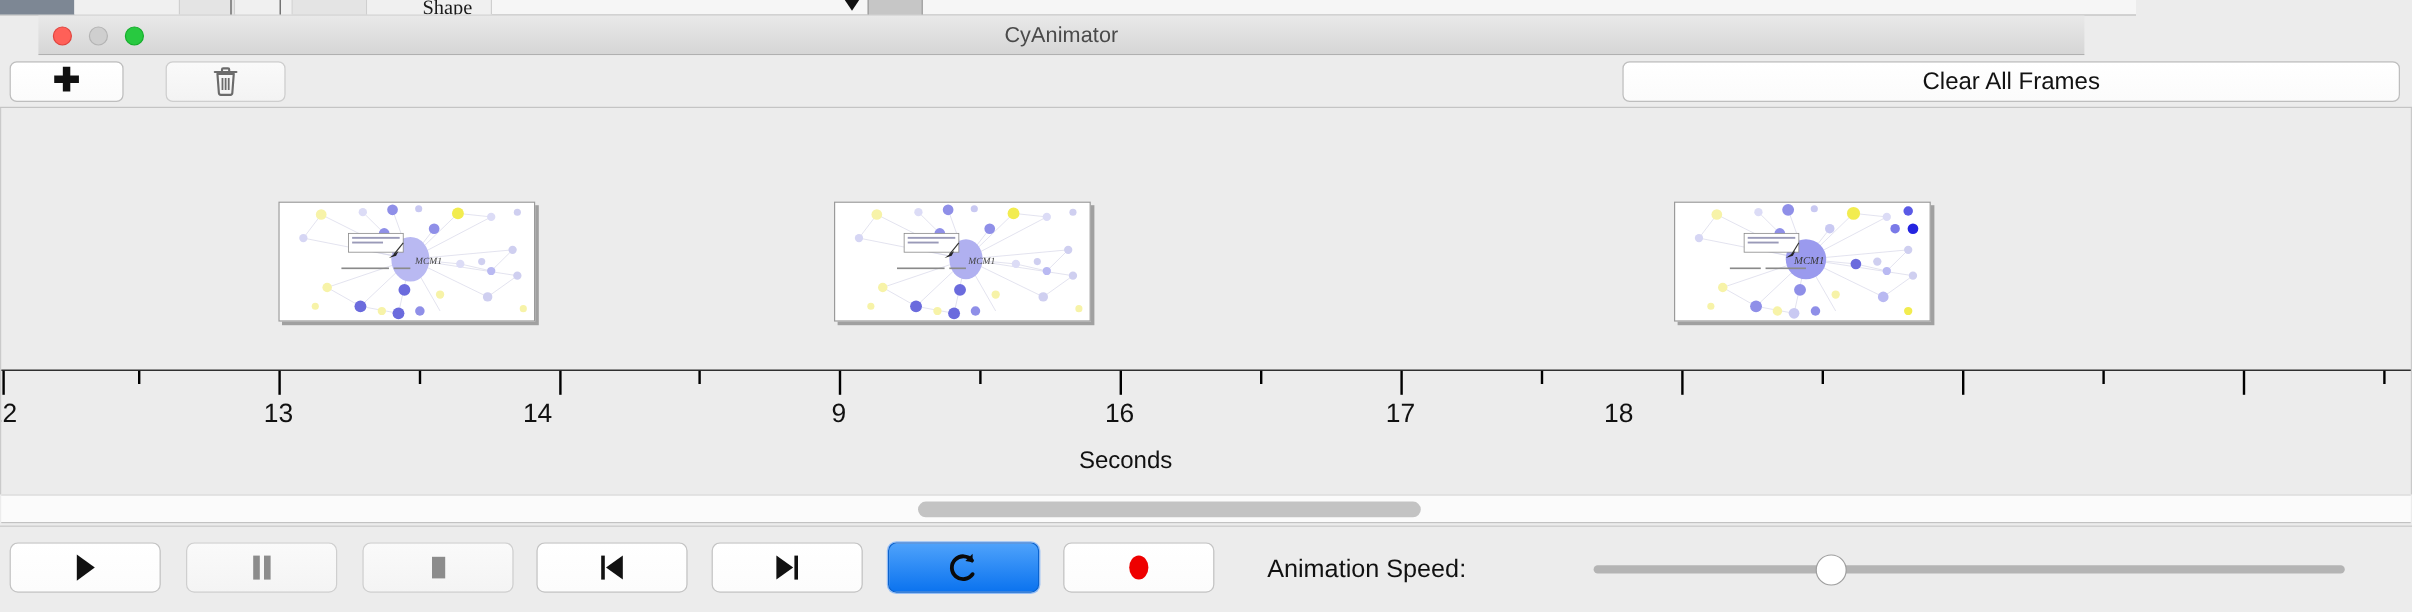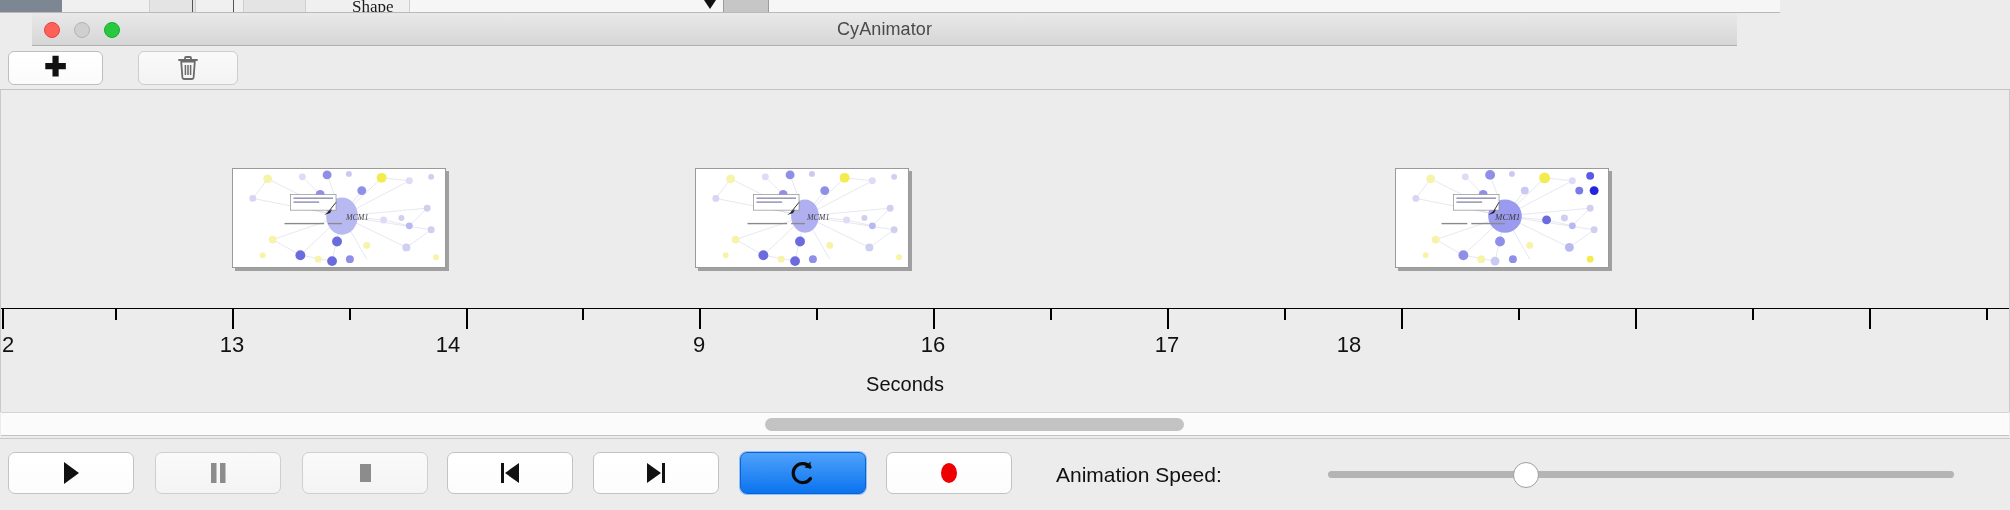--- a/index.html
+++ b/index.html
@@ -189,21 +189,21 @@
     white-space: nowrap;
   }
   .axis-title {
     position: absolute;
     top: 283px;
     left: 0; right: 0;
     text-align: center;
     font-size: 20px;
     color: #111;
   }
-  .axis-title-inner { position: absolute; left: 904px; transform: translateX(-50%); }
+  .axis-title-inner { position: absolute; left: 937px; transform: translateX(-50%); }
 
   
   .scroll-track {
     position: absolute;
     left: 1px; top: 412px;
     width: 2008px; height: 24px;
     background: #fbfbfb;
     border-top: 1px solid #d4d4d4;
     border-bottom: 1px solid #c2c2c2;
   }
@@ -312,20 +312,23 @@
 
     <div class="tb-btn subtle tb-del">
       <svg width="22" height="26" viewBox="0 0 22 26">
         <path d="M2 5 H20" stroke="#6b6b6b" stroke-width="1.8" fill="none" stroke-linecap="round"></path>
         <path d="M8 5 V3 Q8 2 9 2 H13 Q14 2 14 3 V5" stroke="#6b6b6b" stroke-width="1.8" fill="none"></path>
         <path d="M4.2 6.5 L5.4 22.5 Q5.5 24 7 24 H15 Q16.5 24 16.6 22.5 L17.8 6.5 Z" stroke="#6b6b6b" stroke-width="1.8" fill="none" stroke-linejoin="round"></path>
         <path d="M8.4 10 V20 M11 10 V20 M13.6 10 V20" stroke="#6b6b6b" stroke-width="1.5"></path>
       </svg>
     </div>
 
+    <div class="tb-btn tb-clear">
+      <span>Clear All Frames</span>
+    </div>
   </div>
 
   <div class="timeline">
 
     <div class="frame" style="left:231px; top:78px;">
       <svg class="net" viewBox="0 0 214 100" preserveAspectRatio="none">
         <g stroke="#cfcfe4" stroke-width="0.5" fill="none">
           <path d="M110 48 L35 10 M110 48 L70 8 M110 48 L95 6 M110 48 L150 9 M110 48 L178 12
                    M110 48 L20 30 M110 48 L196 40 M110 48 L200 62 M110 48 L40 72
                    M110 48 L68 88 M110 48 L100 94 M110 48 L135 92 M110 48 L175 80

